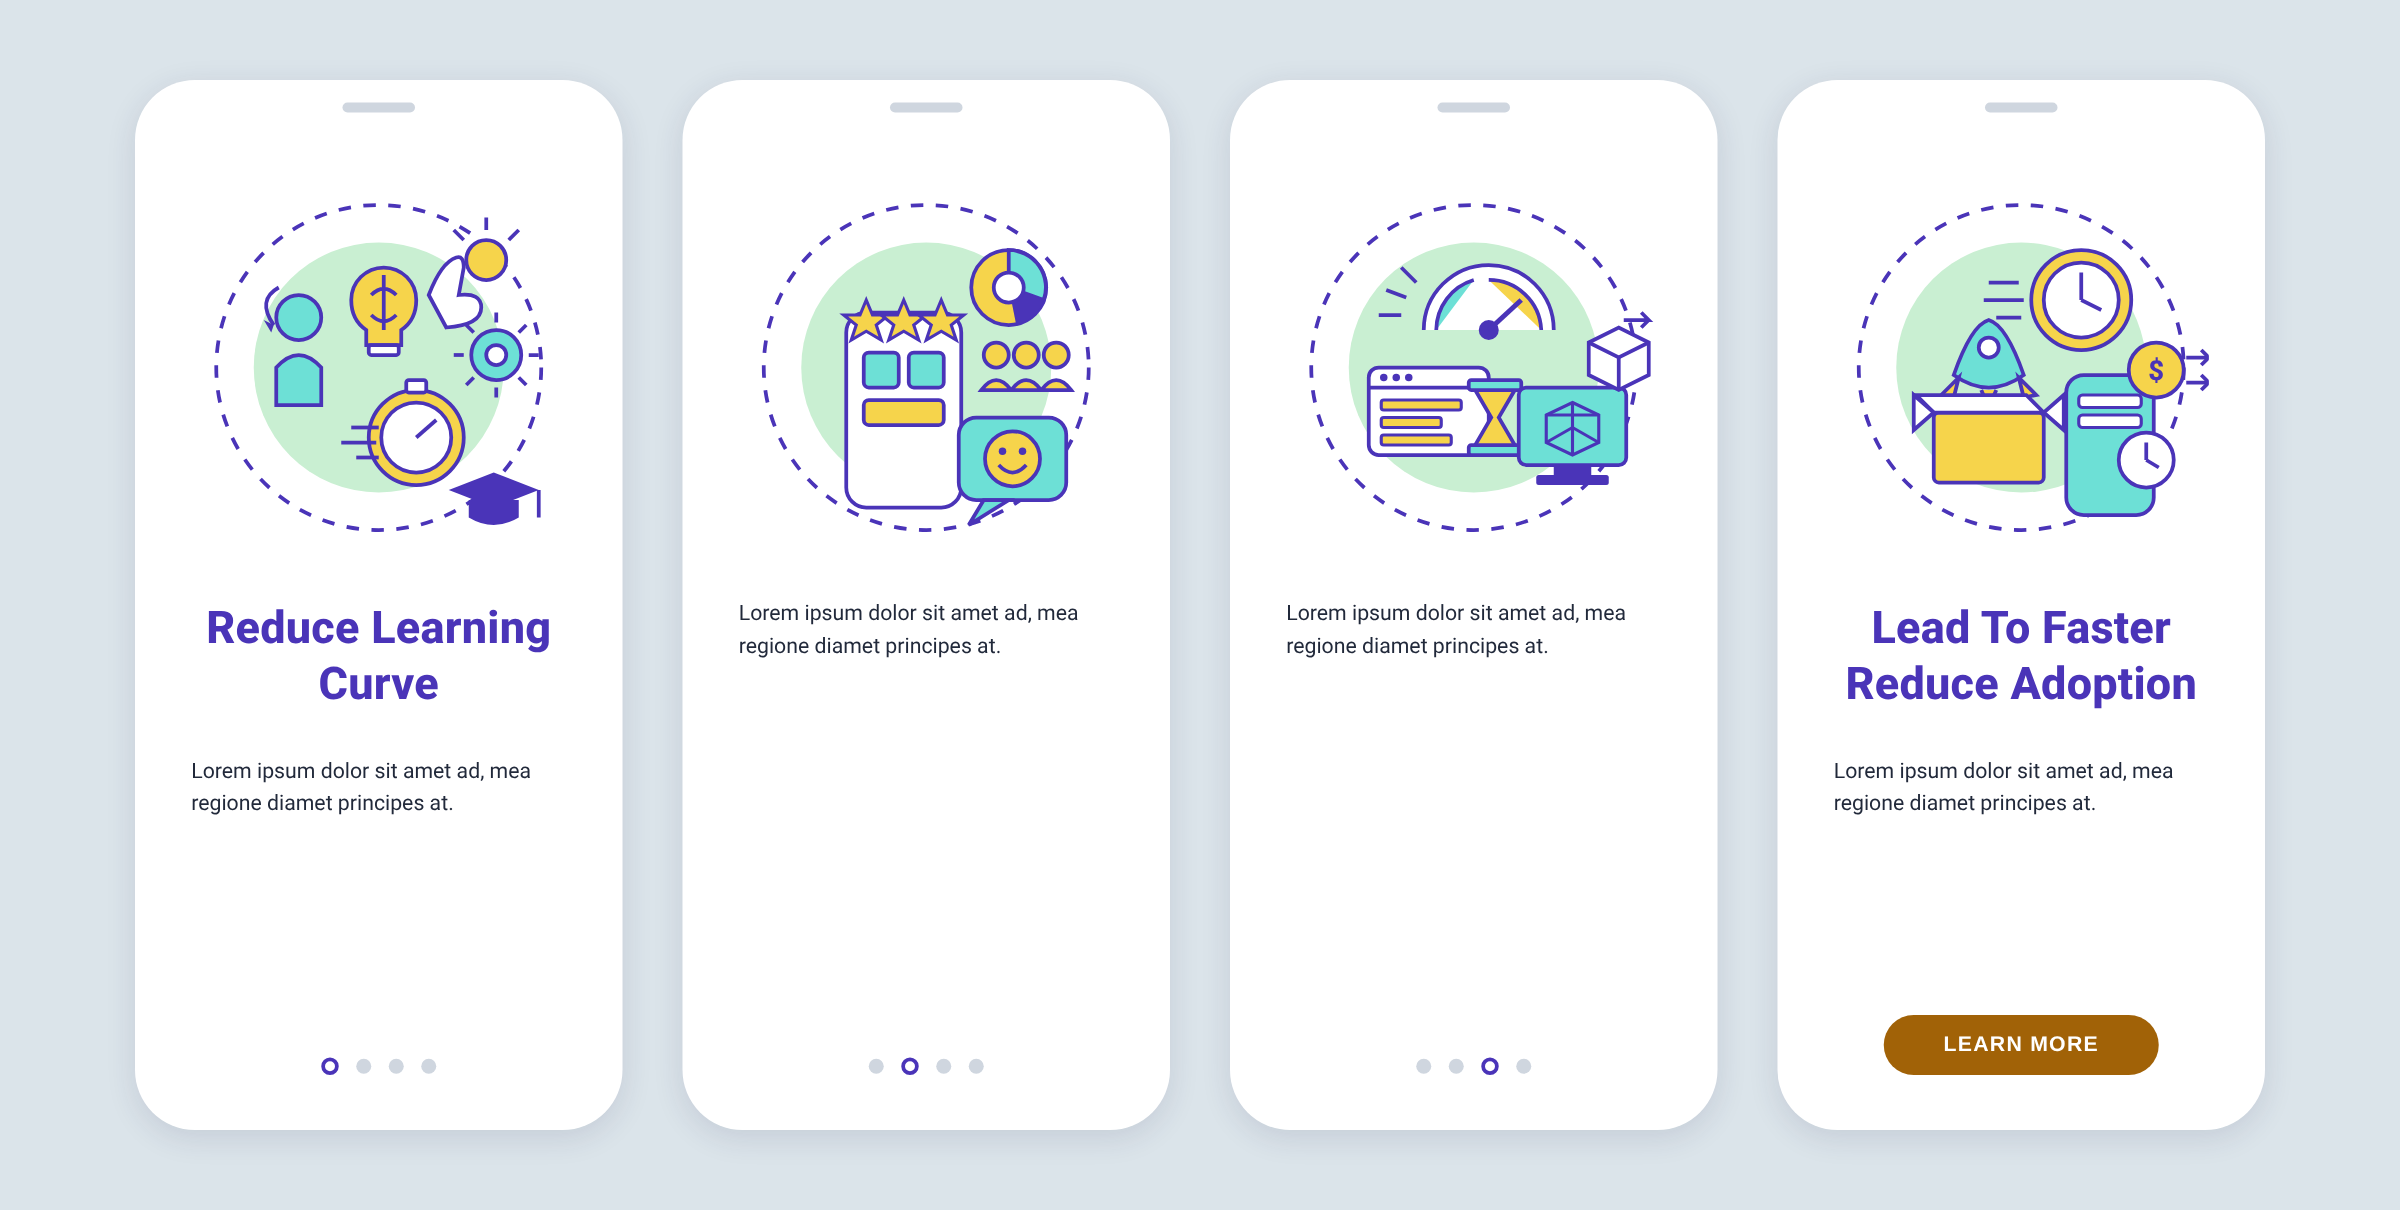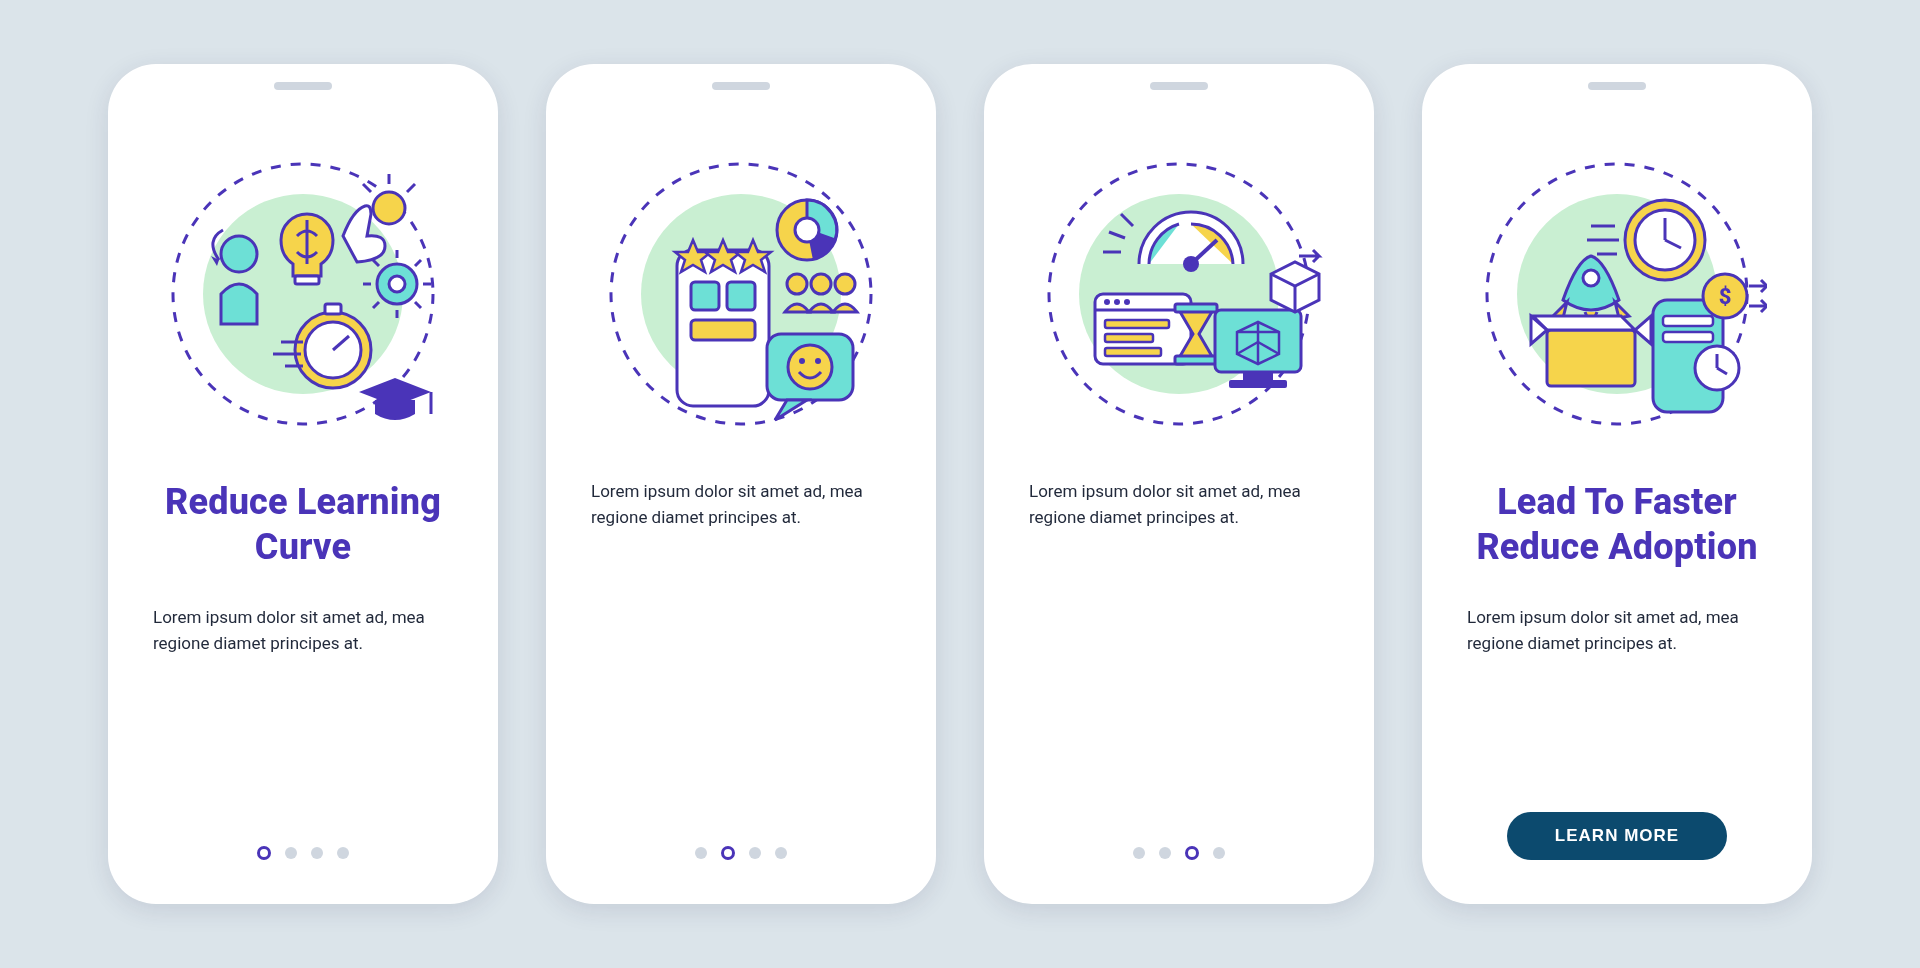--- a/index.html
+++ b/index.html
@@ -87,21 +87,21 @@
     border-radius: 50%;
     background: #cfd6df;
   }
   .dot.active {
     background: transparent;
     width: 14px;
     height: 14px;
     border: 3px solid #4a34b8;
   }
   .cta {
-    background: #0c4a6e;
+    background: #a16207;
     color: #ffffff;
     border: none;
     border-radius: 999px;
     padding: 14px 48px;
     font-size: 17px;
     font-weight: 800;
     letter-spacing: 1px;
     cursor: pointer;
   }
 </style>

